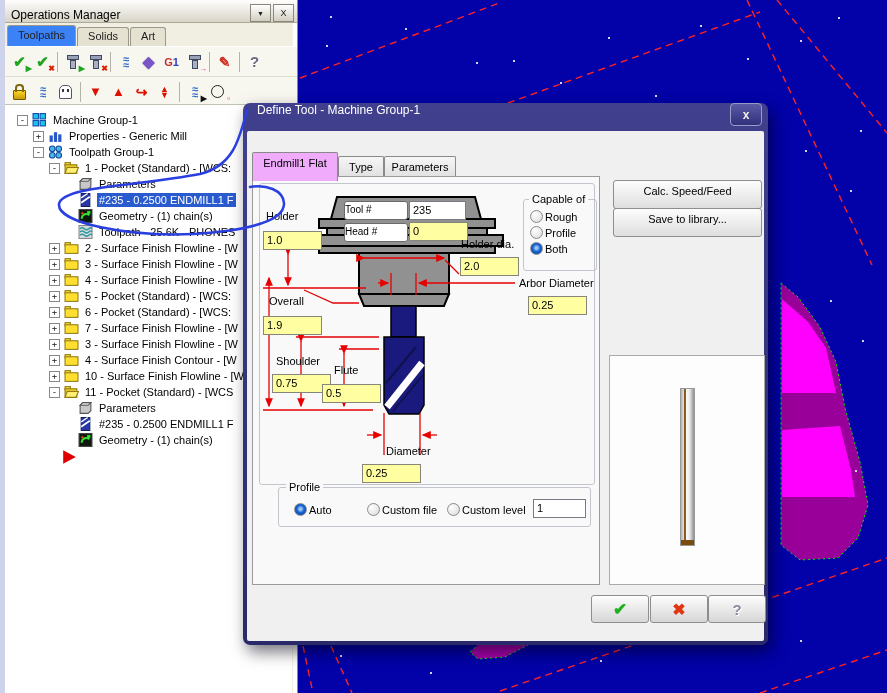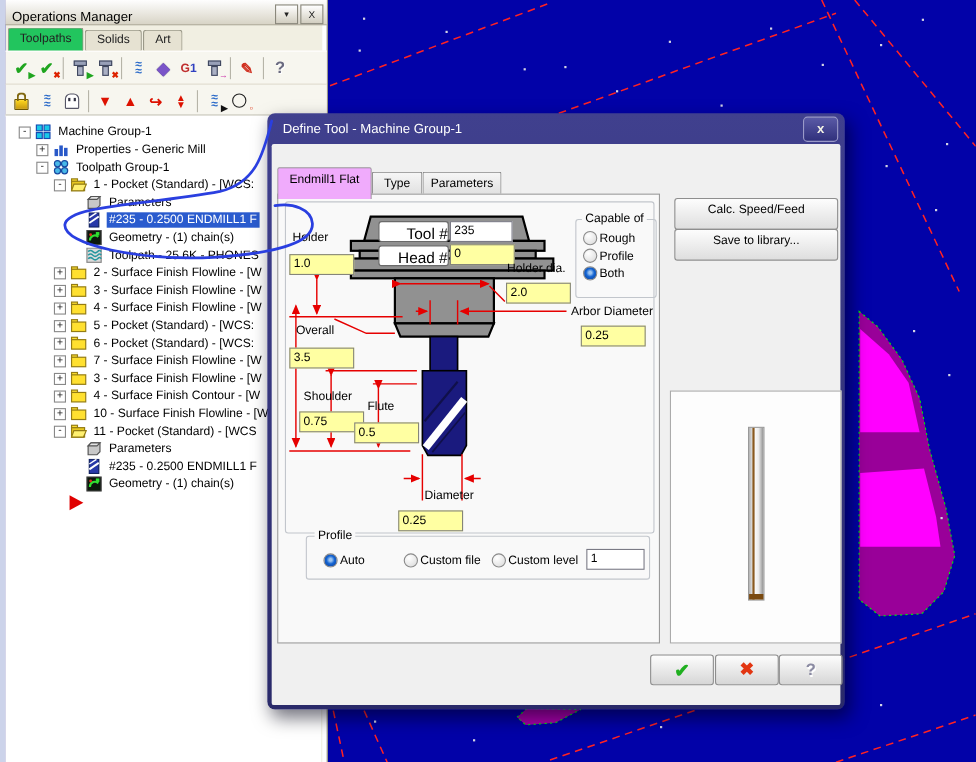--- a/index.html
+++ b/index.html
@@ -13,21 +13,21 @@
             border-right:1px solid #8a887c;box-shadow:inset -4px 0 0 #fff}
   .om-titlebar{height:22px;display:flex;align-items:flex-end;padding:0 3px 0 6px;
                background:linear-gradient(#fefefe,#d8d4c6);border-bottom:1px solid #aca898;font-size:12px}
   .om-title{flex:1}
   .om-btn{width:19px;height:16px;margin-left:2px;background:linear-gradient(#fff,#d2cec0);
           border:1px solid #8a887c;display:flex;align-items:center;justify-content:center;
           font-size:9px;color:#222}
   .om-tabs{display:flex;padding:4px 2px 0 2px;height:19px}
   .om-tab{padding:2px 10px 0 10px;font-size:11px;background:#e6e2d2;border:1px solid #9a9888;
           border-bottom:none;border-radius:3px 3px 0 0;margin-right:1px;color:#222}
-  .om-tab.active{background:#22c55e;padding-top:3px;margin-top:-2px}
+  .om-tab.active{background:#3b82f6;padding-top:3px;margin-top:-2px}
   .om-toolbar{display:flex;align-items:center;height:29px;padding:0 3px;background:#f7f6ef;
               border-top:1px solid #fff}
   .om-toolbar.second{border-top:1px solid #e0ddd0}
   .sep{width:1px;height:20px;background:#b6b4a8;margin:0 3px;flex:none}
   .ic{width:23px;height:23px;position:relative;display:flex;align-items:center;justify-content:center;
       font-size:14px;flex:none}
   .ck{color:#1fa51f;font-weight:bold;font-size:15px}
   .mini{position:absolute;right:-1px;bottom:0;font-size:8px;font-weight:bold}
   .mg{color:#1fa51f}.mr{color:#dd2200}.mm{color:#cc33aa}.mk{color:#111}
   .mill{position:relative;width:12px;height:13px}
@@ -55,38 +55,38 @@
           display:flex;align-items:center;justify-content:center;font-size:9px;line-height:6px;color:#222;
           font-family:"DejaVu Sans Mono",monospace}
   .noexp{width:13px;flex:none}
   .ticon{width:15px;height:14px;margin-right:4px;flex:none}
   .tlabel{padding:0 2px;line-height:14px}
   .selected .tlabel{background:#2a5bce;color:#fff}
   
   #dialog{position:absolute;left:243px;top:103px;width:525px;height:542px;z-index:2;
           background:linear-gradient(#40408e,#2a2a6a);border-radius:7px;
           box-shadow:4px 7px 16px rgba(0,0,20,.55)}
-  .dlg-titlebar{height:28px;display:flex;align-items:center;color:#fff;font-size:12px;padding:0 6px 0 14px}
+  .dlg-titlebar{height:28px;display:flex;color:#fff;font-size:12px;padding:0 6px 0 14px}
   .dlg-close{margin-left:auto;width:30px;height:21px;background:linear-gradient(#5a5aa6,#30307c);
              border:1px solid #9a9ac8;border-radius:4px;color:#f2f2e4;display:flex;align-items:center;
              justify-content:center;font-weight:bold;font-size:12px;font-family:"Liberation Sans",sans-serif}
   .dlg-body{position:absolute;left:4px;top:28px;right:4px;bottom:4px;background:#f0f0f0;border-radius:2px}
   .dtab{position:absolute;font-size:11px;border:1px solid #8a8a8a;border-bottom:none;
         background:linear-gradient(#f6f6f6,#dcdcdc);border-radius:2px 2px 0 0;text-align:center;padding-top:4px}
   .dtab.active{background:#f0abfc;z-index:4}
   #tabpage{position:absolute;left:5px;top:45px;width:346px;height:407px;background:#f9f9f9;
            border:1px solid #9a9a9a;z-index:3}
   #diagram{position:absolute;left:0;top:0}
   .gbox{position:absolute;border:1px solid #c2c6cc;border-radius:3px}
   .glegend{position:absolute;background:#f9f9f9;padding:0 3px;font-size:11px}
   .dimlabel{position:absolute;font-size:11px}
   .yfield{position:absolute;background:#ffffa2;border:1px solid #85857a;padding:2px 0 0 3px;font-size:11px;height:15px}
   .wfield{position:absolute;background:#fff;border:1px solid #7a7a85;padding:2px 0 0 3px;font-size:11px;height:15px}
-  .tbtn{position:absolute;background:#fff;border:1px solid #6a6a6a;border-radius:3px;text-align:right;
-        font-size:14px;padding-top:2px}
+  .tbtn{position:absolute;background:#fff;border:1px solid #6a6a6a;border-radius:3px;text-align:left;
+        font-size:10px;padding-top:2px}
   .radio{position:absolute;width:11px;height:11px;border-radius:50%;border:1px solid #8a8a8a;
          background:radial-gradient(circle at 35% 30%,#fff,#d8d8d8)}
   .radio.sel{background:radial-gradient(circle at 50% 45%,#9cc4f0 15%,#1464d2 45%,#0a3c96)}
   .rlabel{position:absolute;font-size:11px}
   .sidebtn{position:absolute;height:23px;background:linear-gradient(#fdfdfd,#dedede);
            border:1px solid #8e8e8e;border-radius:3px;text-align:center;padding-top:4px;font-size:11px}
   #preview{position:absolute;left:362px;top:224px;width:154px;height:228px;background:#fdfdfd;
            border:1px solid #ababab}
   #ptool{position:absolute;left:70px;top:32px;width:13px;height:156px;border:1px solid #999;
          background:linear-gradient(90deg,#b0b0b0,#fdfdfd 35%,#ececec 65%,#909090)}
@@ -528,21 +528,21 @@
       </svg>
 
       <span class="tbtn" style="left:91px;top:24px;width:62px;height:15px">Tool #</span>
       <span class="wfield" style="left:156px;top:24px;width:52px">235</span>
       <span class="tbtn" style="left:91px;top:46px;width:62px;height:15px">Head #</span>
       <span class="yfield" style="left:156px;top:45px;width:54px">0</span>
 
       <span class="dimlabel" style="left:13px;top:33px">Holder</span>
       <span class="yfield" style="left:10px;top:54px;width:54px">1.0</span>
       <span class="dimlabel" style="left:16px;top:118px">Overall</span>
-      <span class="yfield" style="left:10px;top:139px;width:54px">3.5</span>
+      <span class="yfield" style="left:10px;top:139px;width:54px">1.9</span>
       <span class="dimlabel" style="left:23px;top:178px">Shoulder</span>
       <span class="yfield" style="left:19px;top:197px;width:54px">0.75</span>
       <span class="dimlabel" style="left:81px;top:187px">Flute</span>
       <span class="yfield" style="left:69px;top:207px;width:54px">0.5</span>
       <span class="dimlabel" style="left:133px;top:268px">Diameter</span>
       <span class="yfield" style="left:109px;top:287px;width:54px">0.25</span>
       <span class="dimlabel" style="left:208px;top:61px">Holder dia.</span>
       <span class="yfield" style="left:207px;top:80px;width:54px">2.0</span>
       <span class="dimlabel" style="left:266px;top:100px">Arbor Diameter</span>
       <span class="yfield" style="left:275px;top:119px;width:54px">0.25</span>

